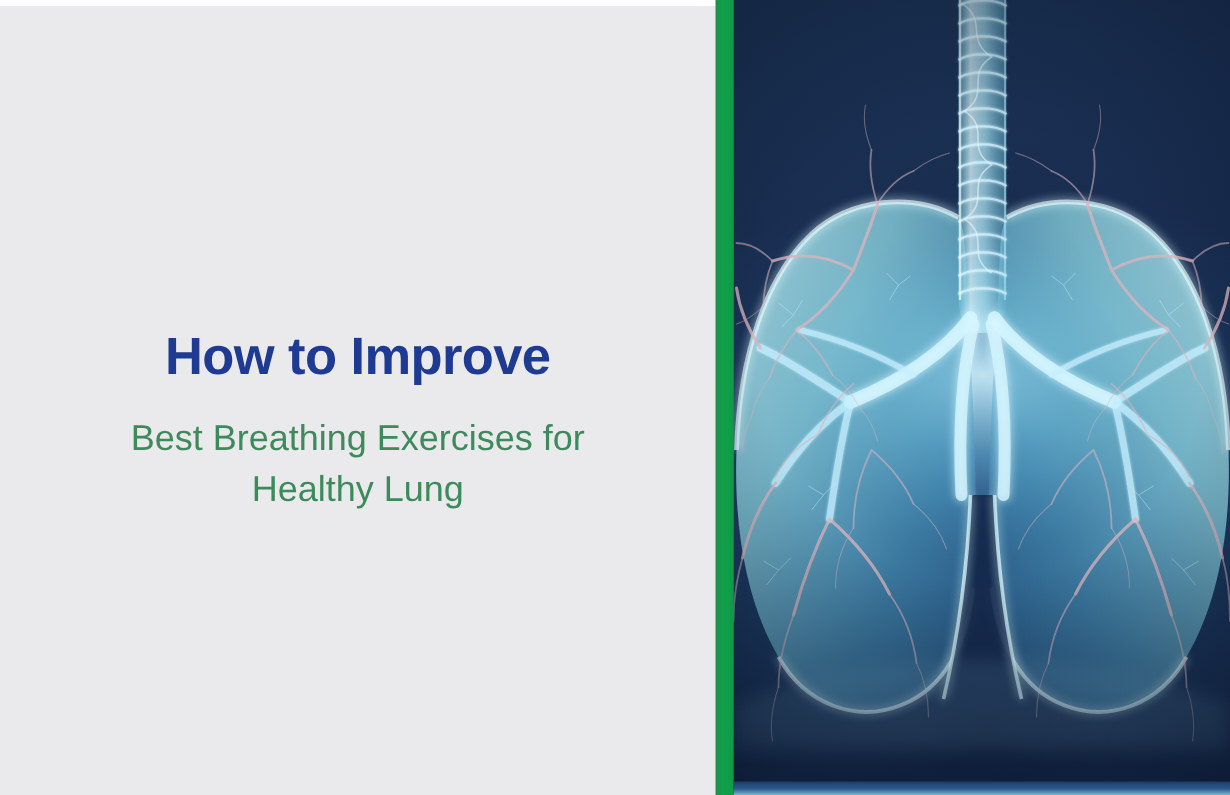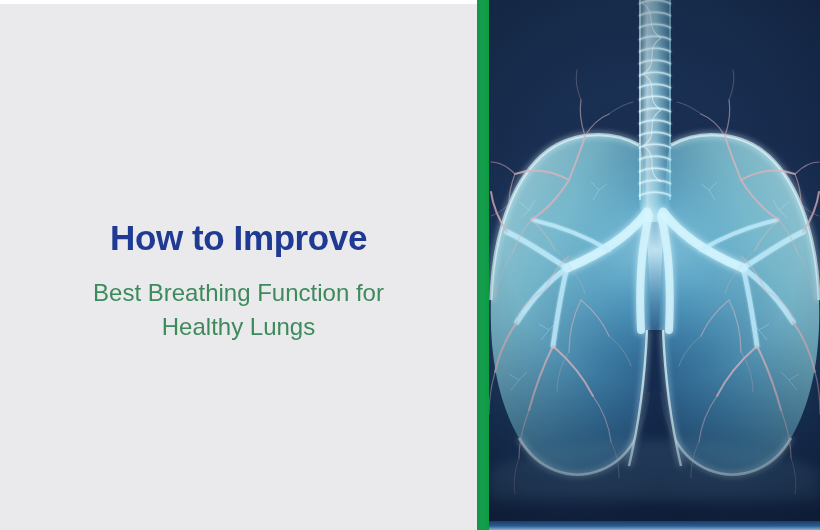--- a/index.html
+++ b/index.html
@@ -114,22 +114,22 @@
 <div id="banner">
 
   <div id="text-panel">
     <div id="text-stack">
 
       <div>
         <div class="title-line">How to Improve</div>
       </div>
 
       <div id="subtitle-block">
-        <div class="subtitle-line">Best Breathing Function for</div>
-        <div class="subtitle-line">Healthy Lungs</div>
+        <div class="subtitle-line">Best Breathing Exercises for</div>
+        <div class="subtitle-line">Healthy Lung</div>
       </div>
 
     </div>
   </div>
 
   <div id="green-divider"></div>
 
   <div id="image-panel">
 
     <div class="bg-base"></div>

